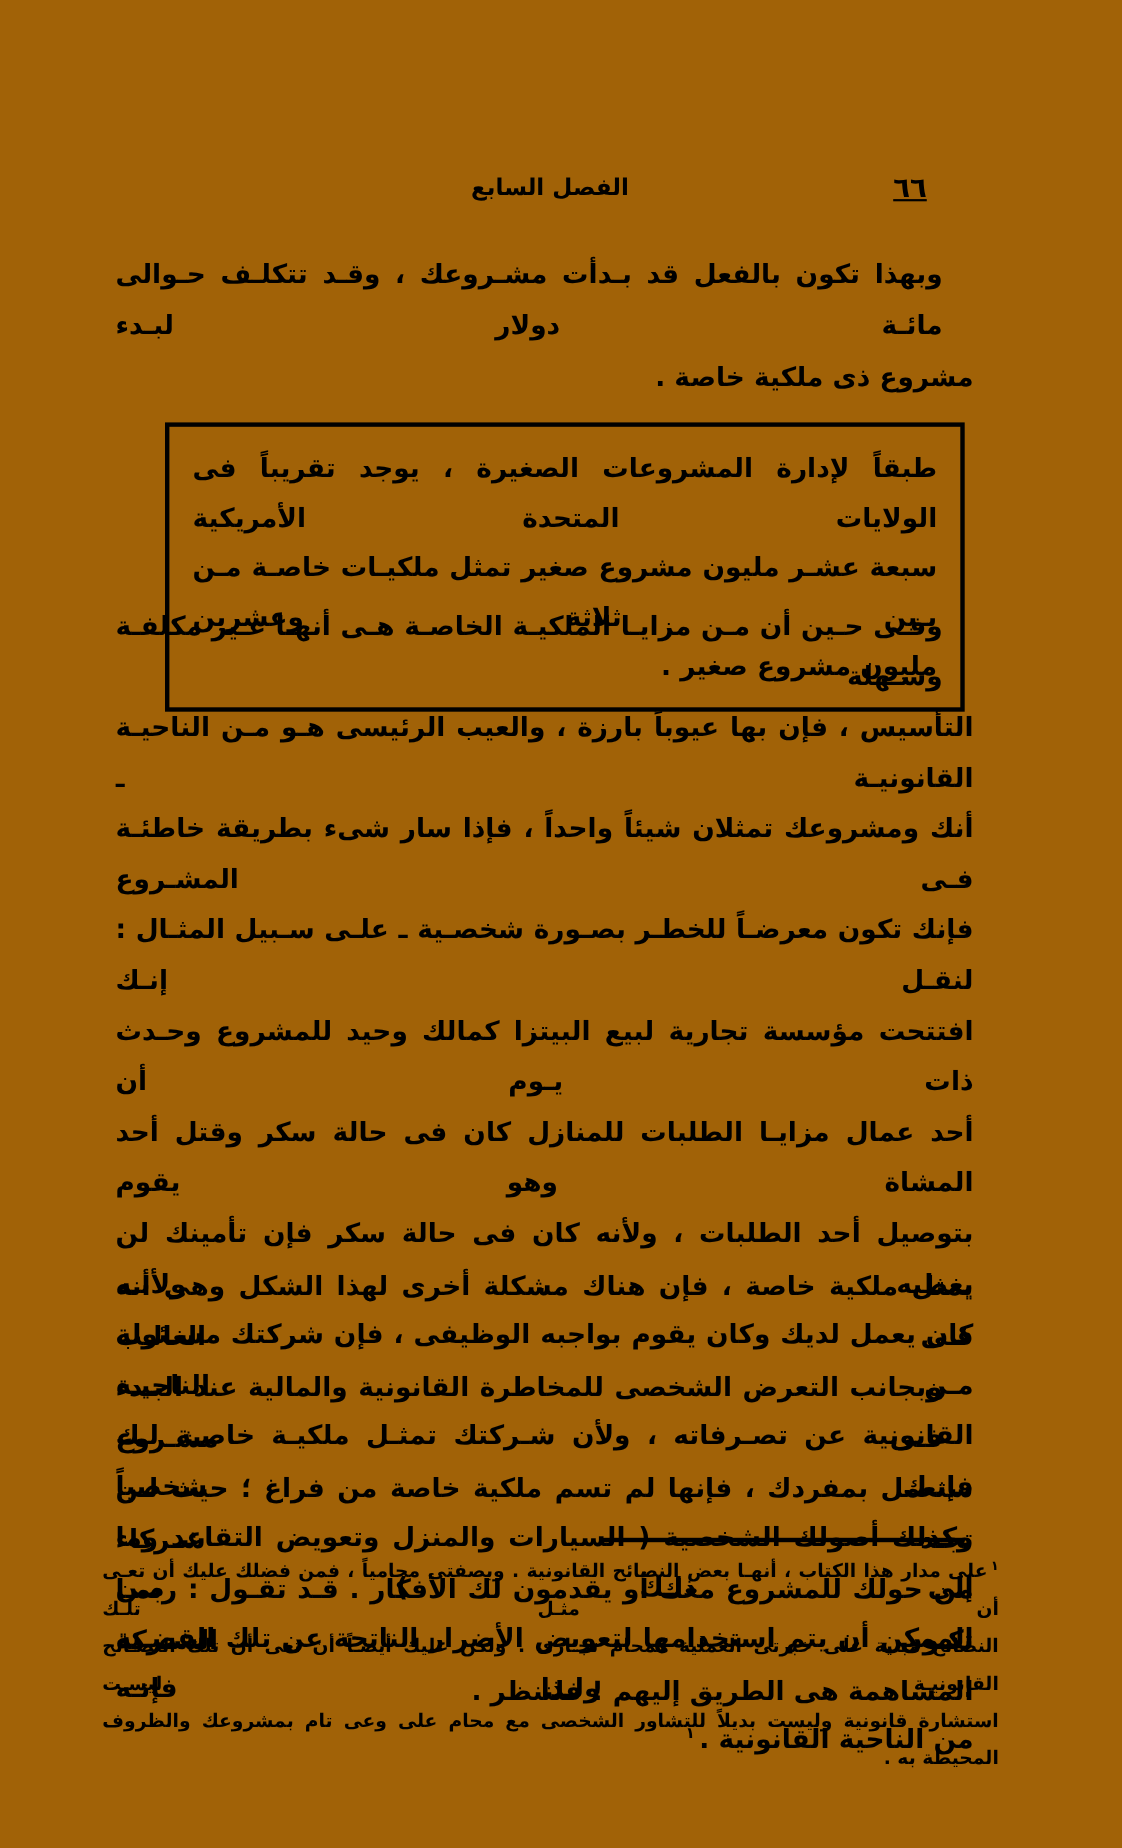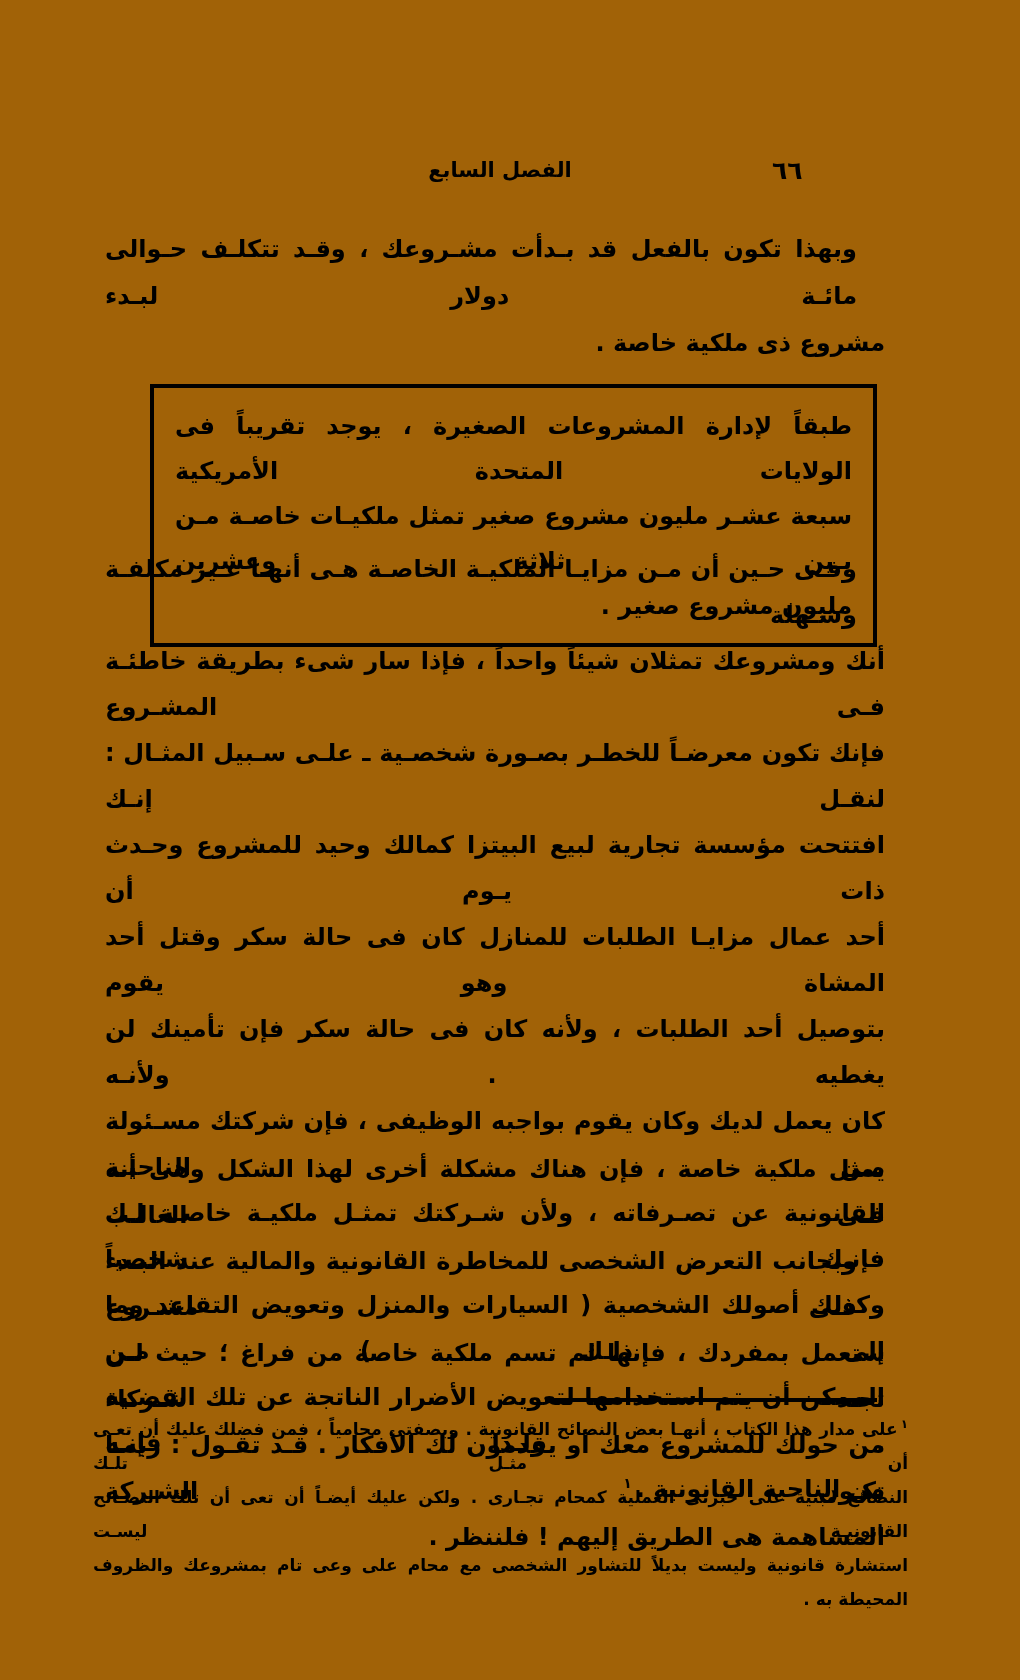--- a/index.html
+++ b/index.html
@@ -15,23 +15,24 @@
     overflow: hidden;
   }
   .chapter-title {
     position: absolute;
     top: 158px; left: 420px; width: 160px;
     text-align: center;
     font-size: 21px;
   }
   .page-number {
     position: absolute;
-    top: 156px; left: 772px;
+    top: 156px; left: 812px;
     font-size: 25px;
     letter-spacing: 2px;
+    text-decoration: underline;
   }
   .textcol {
     position: absolute;
     right: 135px;
     width: 780px;
     font-size: 24px;
   }
   .tline {
     text-align: justify;
     text-align-last: justify;
@@ -103,20 +104,21 @@
   </div>
 
   <div class="hbox">
     <div class="tline">طبقاً لإدارة المشروعات الصغيرة ، يوجد تقريباً فى الولايات المتحدة الأمريكية</div>
     <div class="tline">سبعة عشـر مليون مشروع صغير تمثل ملكيـات خاصـة مـن بـين ثلاثة وعشرين</div>
     <div class="tline plast">مليون مشروع صغير .</div>
   </div>
 
   <div class="textcol body-par">
     <div class="tline pfirst">وفـى حـين أن مـن مزايـا الملكيـة الخاصـة هـى أنهـا غـير مكلفـة وسـهلة</div>
+    <div class="tline">التأسيس ، فإن بها عيوباً بارزة ، والعيب الرئيسى هـو مـن الناحيـة القانونيـة ـ</div>
     <div class="tline">أنك ومشروعك تمثلان شيئاً واحداً ، فإذا سار شىء بطريقة خاطئـة فـى المشـروع</div>
     <div class="tline">فإنك تكون معرضـاً للخطـر بصـورة شخصـية ـ علـى سـبيل المثـال : لنقـل إنـك</div>
     <div class="tline">افتتحت مؤسسة تجارية لبيع البيتزا كمالك وحيد للمشروع وحـدث ذات يـوم أن</div>
     <div class="tline">أحد عمال مزايـا الطلبات للمنازل كان فى حالة سكر وقتل أحد المشاة وهو يقوم</div>
     <div class="tline">بتوصيل أحد الطلبات ، ولأنه كان فى حالة سكر فإن تأمينك لن يغطيه . ولأنـه</div>
     <div class="tline">كان يعمل لديك وكان يقوم بواجبه الوظيفى ، فإن شركتك مسـئولة مـن الناحيـة</div>
     <div class="tline">القانونية عن تصـرفاته ، ولأن شـركتك تمثـل ملكيـة خاصـة لـك فإنـك شخصياً</div>
     <div class="tline">وكذلك أصولك الشخصية ( السيارات والمنزل وتعويض التقاعد وما إلى ذلـك ) مـن</div>
     <div class="tline">الممكن أن يتم استخدامها لتعويض الأضرار الناتجة عن تلك القضـية . ولـذا فإنـه</div>
     <div class="tline plast">

